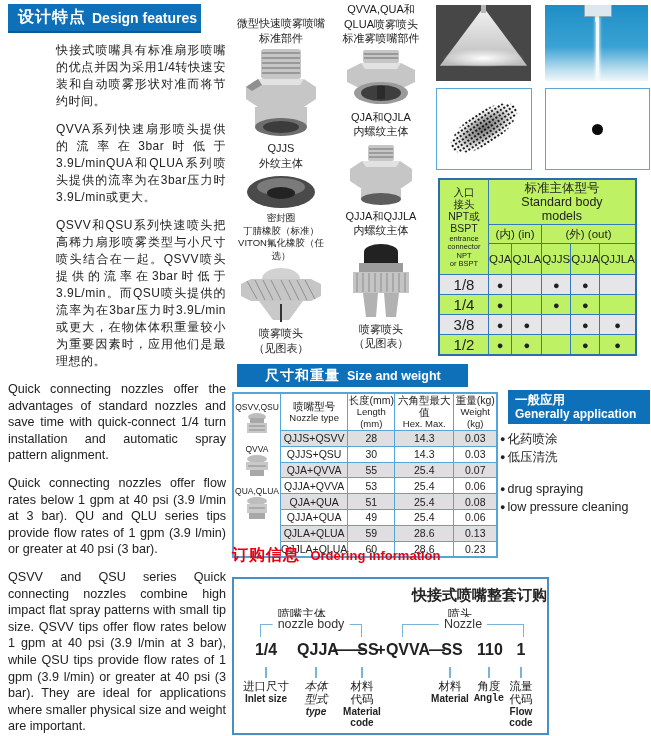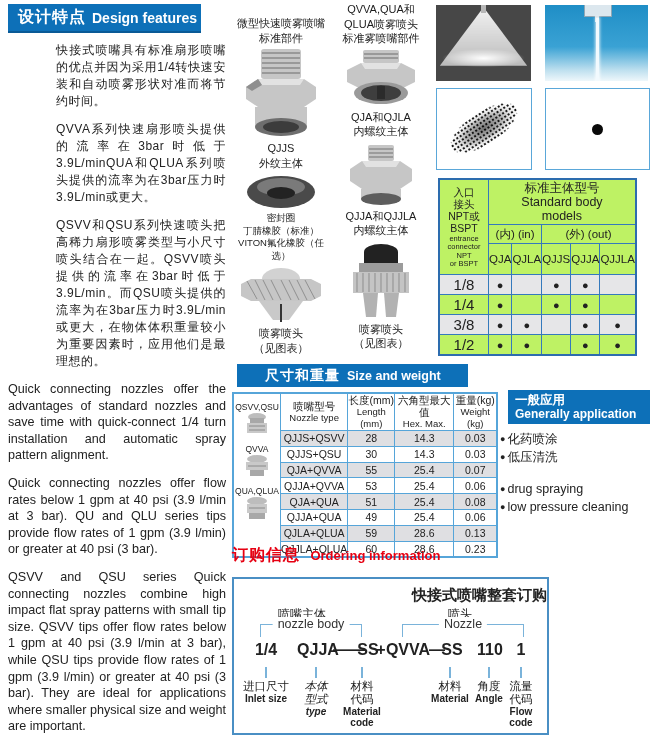--- a/index.html
+++ b/index.html
@@ -471,21 +471,21 @@
       <div class="cn pre">材料
 代码</div>
       <div class="en pre">Material
 code</div>
     </div>
     <div class="og" style="left:216px;">
       <div class="tick"></div>
       <div class="cn pre">材料</div>
       <div class="en pre">Material</div>
     </div>
-    <div class="og" style="left:255px;">
+    <div class="og" style="left:255px;font-family:Liberation Mono, monospace;">
       <div class="tick"></div>
       <div class="cn pre">角度</div>
       <div class="en pre">Angle</div>
     </div>
     <div class="og" style="left:287px;">
       <div class="tick"></div>
       <div class="cn pre">流量
 代码</div>
       <div class="en pre">Flow
 code</div>

